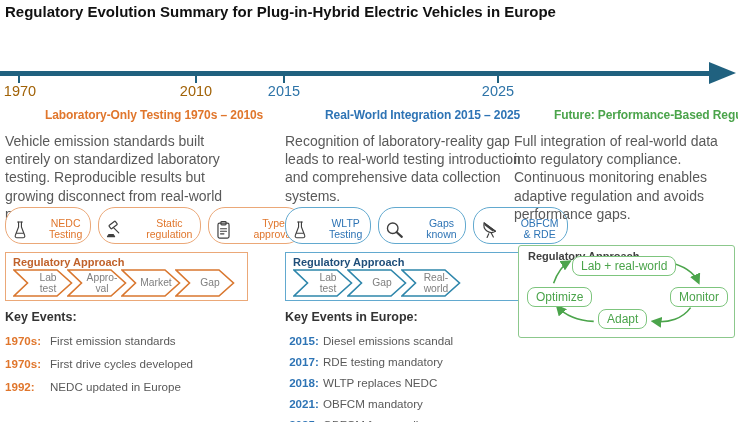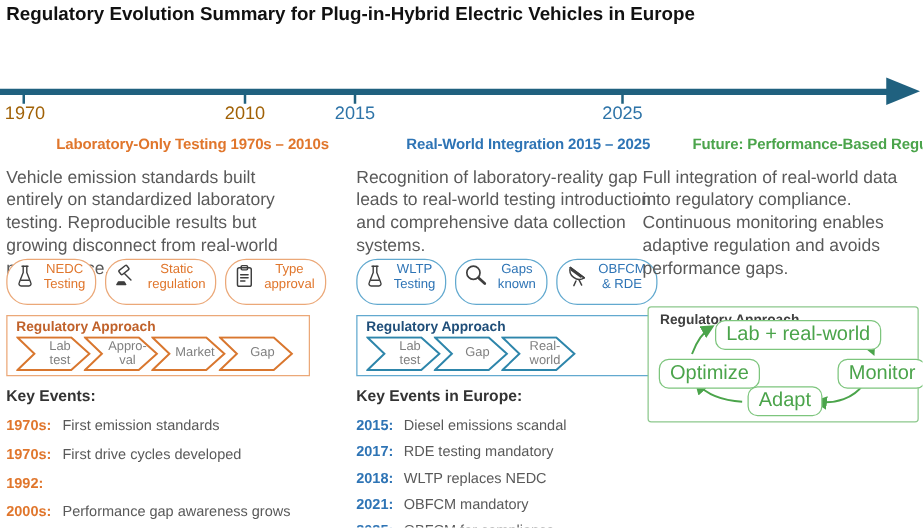--- a/index.html
+++ b/index.html
@@ -25,21 +25,21 @@
   .col { position:absolute; top:108px; }
   .col1 { left:5px;  width:243px; }
   .col2 { left:246px; width:243px;margin-left:39px; }
   .col3 { left:514px; width:222px; }
   .col-heading { font-size:12px; font-weight:bold; white-space:nowrap; letter-spacing:-0.1px;padding-left:40px; }
   .h-orange { color:#E0762C; } .h-blue { color:#2E74B5; } .h-green { color:#4BA44B; }
   .col-body { position:absolute; top:24px; left:0; right:0; font-size:14px; color:#595959; line-height:1.3; }
 
   
   .badges { position:absolute; top:99px; left:0; display:flex; gap:7px; }
-  .badge { display:flex; align-items:flex-start; gap:7px; height:37px;
+  .badge { display:flex; align-items:flex-end; gap:21px; height:37px;
     border-radius:17px; background:#fff; padding:2px 8px 2px 6px; }
   .b-orange { border:1.5px solid #EBA878; }
   .b-blue   { border:1.5px solid #62A9CF; }
   .badge-label { font-size:10.5px; line-height:1.12; text-align:center; white-space:pre-line; flex:1; }
   .t-orange { color:#E0762C; } .t-blue { color:#2E74B5; }
   .icon svg { display:block; }
 
   
   .approach { position:absolute; top:144px; left:0; width:243px; height:49px;
     background:#fff; padding:3px 7px 0 7px; }
@@ -54,29 +54,29 @@
   .chev-text { position:absolute; left:12px; right:2px; top:0; bottom:0;
     display:flex; align-items:center; justify-content:center; text-align:center;
     font-size:10.3px; color:#7F7F7F; line-height:1.08; white-space:pre-line; }
 
   
   .events { position:absolute; top:202px; left:0; right:0; }
   .events-heading { font-size:12.5px; font-weight:bold; color:#333; margin-bottom:10px; }
   .event { display:flex; font-size:11.6px; line-height:1.25; }
   .col1 .event { margin-bottom:8.5px; } .col2 .event { margin-bottom:6.5px; }
   .event-year { font-weight:bold; flex:0 0 auto; }
-  .col1 .event-year { width:45px; } .col2 .event-year { width:38px; }
+  .col1 .event-year { width:45px; } .col2 .event-year { width:38px;text-align:center; }
   .event-text { color:#595959; }
 
   
   .cycle-box { position:absolute; left:518px; top:245px; width:217px; height:93px;
     border:1.5px solid #8CC88C; border-radius:3px; background:#fff; }
   .cycle-label { position:absolute; left:9px; top:4px; font-size:11px; font-weight:bold; color:#404040; }
   .cycle-node { position:absolute; border:1.3px solid #7DC57D; border-radius:8px; background:#fff;
-    color:#4BA44B; font-size:16px; padding:2px 8px; white-space:nowrap; }
+    color:#4BA44B; font-size:12px; padding:2px 8px; white-space:nowrap; }
   .node-lab      { left:53px;  top:10px; }
   .node-monitor  { left:151px; top:41px; }
   .node-adapt    { left:79px;  top:63px; }
   .node-optimize { left:8px;   top:41px; }
   .cycle-arrows { position:absolute; inset:0; width:100%; height:100%; }
 </style>
 </head>
 <body>
 
 <div class="header">
@@ -173,24 +173,21 @@
     <div class="event">
       <span class="event-year t-orange">1970s:</span>
       <span class="event-text">First emission standards</span>
     </div>
     <div class="event">
       <span class="event-year t-orange">1970s:</span>
       <span class="event-text">First drive cycles developed</span>
     </div>
     <div class="event">
       <span class="event-year t-orange">1992:</span>
-    </div>
-    <div class="event">
-      <span class="event-year t-orange">2000s:</span>
-      <span class="event-text">Performance gap awareness grows</span>
+      <span class="event-text">NEDC updated in Europe</span>
     </div>
   </div>
 </div>
 
 <div class="col col2">
   <div class="col-heading h-blue">Real-World Integration 2015 – 2025</div>
   <div class="col-body">Recognition of laboratory-reality gap leads to real-world testing introduction and comprehensive data collection systems.</div>
 
   <div class="badges">
     <div class="badge b-blue">

